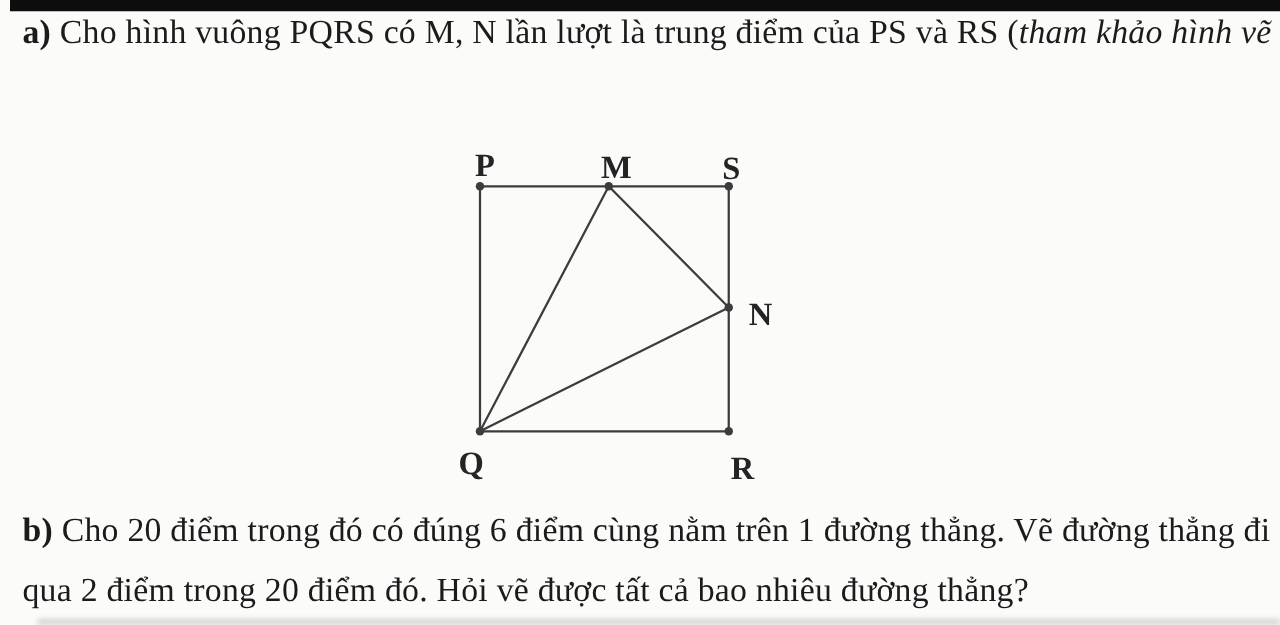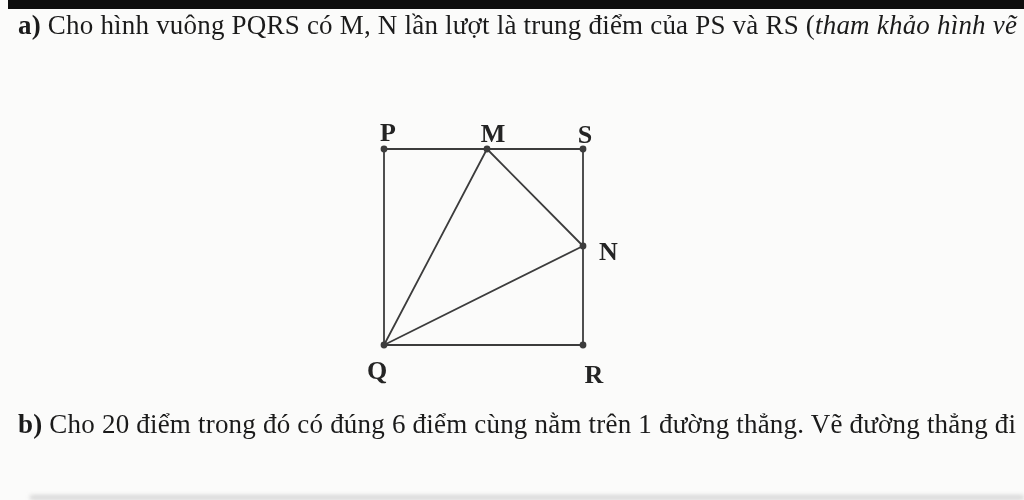--- a/index.html
+++ b/index.html
@@ -101,16 +101,17 @@
       <text x="388" y="141" text-anchor="middle" class="vertex-label">P</text>
       <text x="493" y="142" text-anchor="middle" class="vertex-label">M</text>
       <text x="585" y="143" text-anchor="middle" class="vertex-label">S</text>
       <text x="599" y="260" text-anchor="start" class="vertex-label">N</text>
       <text x="377" y="379" text-anchor="middle" class="vertex-label">Q</text>
       <text x="594" y="383" text-anchor="middle" class="vertex-label">R</text>
     </svg>
 
   <p class="text-line line-b1"><b>b)</b><span> Cho 20 điểm trong đó có đúng 6 điểm cùng nằm trên 1 đường thẳng. Vẽ đường thẳng đi</span></p>
 
+  <p class="text-line line-b2"><span>qua 2 điểm trong 20 điểm đó. Hỏi vẽ được tất cả bao nhiêu đường thẳng?</span></p>
 
   <div class="bottom-smudge"></div>
 
 </div>
 
 </body></html>

